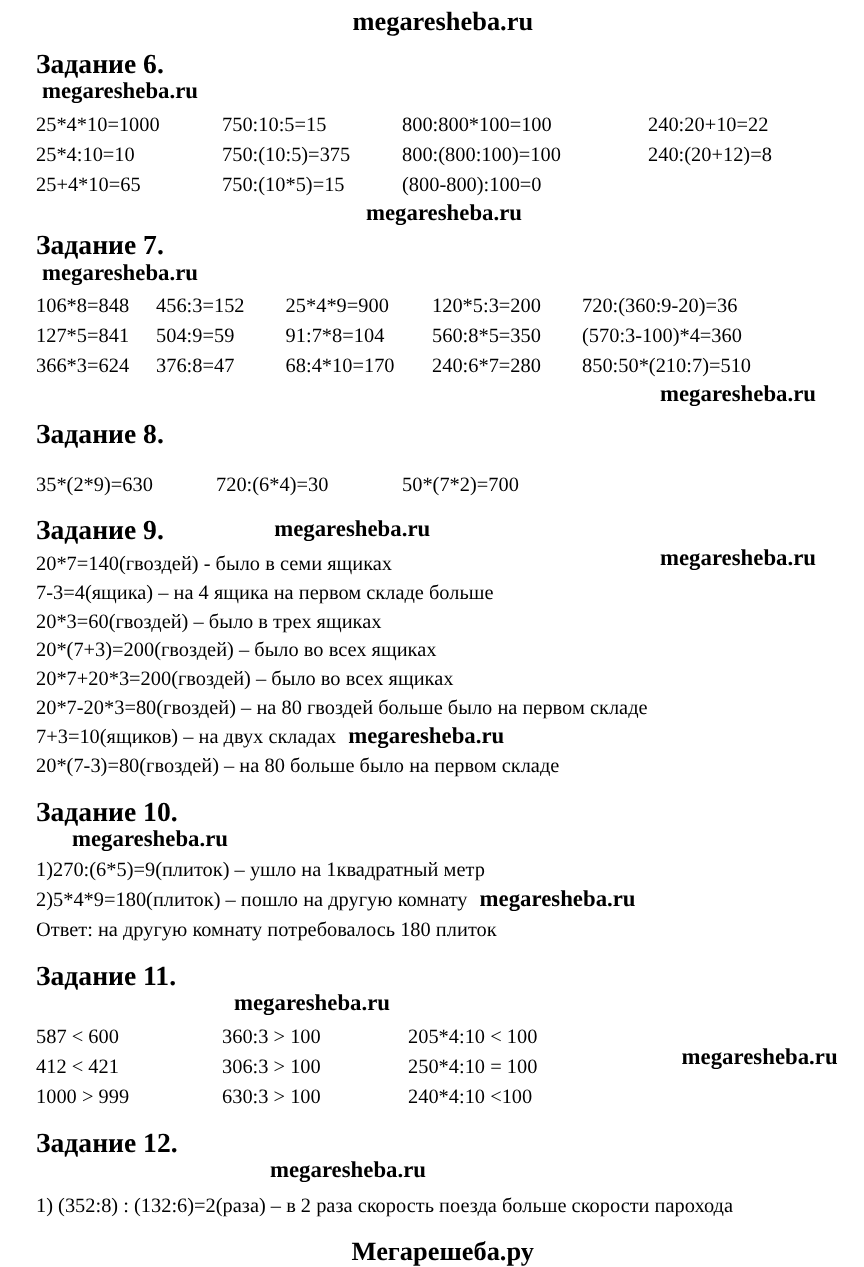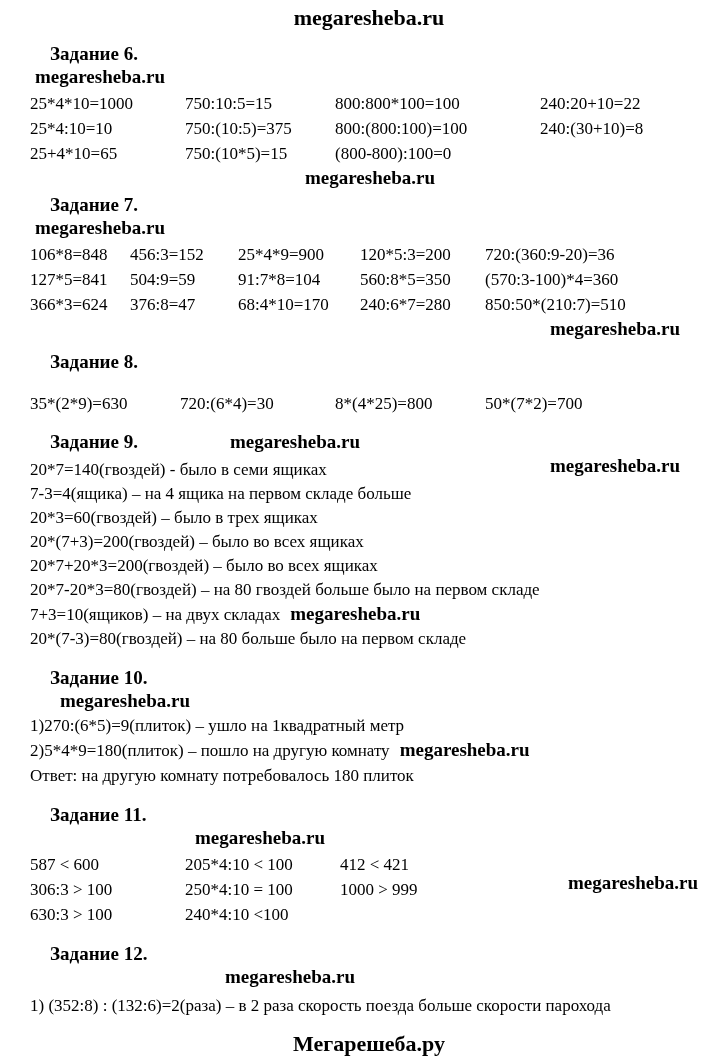--- a/index.html
+++ b/index.html
@@ -4,21 +4,21 @@
 <style>
   *{box-sizing:border-box;margin:0;padding:0;}
   html,body{background:#ffffff;}
   body{width:720px;height:1056px;overflow:hidden;color:#000;
        font-family:"Liberation Serif", serif;font-size:17px;}
   .page{position:relative;height:100%;padding:4px 12px 0 30px;}
 
   .site-header{text-align:center;font-weight:700;font-size:22px;line-height:27px;}
 
   .task{position:relative;}
-  .task-title{font-weight:700;font-size:19px;line-height:22px;margin-left:20px;}
+  .task-title{font-weight:700;font-size:23px;line-height:22px;}
 
   .watermark{font-weight:700;font-size:19px;line-height:24px;white-space:nowrap;}
   .wm-block{display:block;}
   .wm-left6{padding-left:5px;}
   .wm-center6{padding-left:275px;}
   .wm-left7{padding-left:5px;}
   .wm-right7{text-align:right;padding-right:28px;}
   .wm-left10{padding-left:30px;}
   .wm-left11{padding-left:165px;}
   .wm-left12{padding-left:195px;}
@@ -64,21 +64,21 @@
     <h2 class="task-title">Задание 6.</h2>
     <span class="watermark wm-block wm-left6">megaresheba.ru</span>
     <div class="grid g6">
       <span class="cell">25*4*10=1000</span>
       <span class="cell">750:10:5=15</span>
       <span class="cell">800:800*100=100</span>
       <span class="cell">240:20+10=22</span>
       <span class="cell">25*4:10=10</span>
       <span class="cell">750:(10:5)=375</span>
       <span class="cell">800:(800:100)=100</span>
-      <span class="cell">240:(30+10)=8</span>
+      <span class="cell">240:(20+12)=8</span>
       <span class="cell">25+4*10=65</span>
       <span class="cell">750:(10*5)=15</span>
       <span class="cell">(800-800):100=0</span>
     </div>
     <span class="watermark wm-block wm-center6">megaresheba.ru</span>
   </section>
 
   <section class="task t7">
     <h2 class="task-title">Задание 7.</h2>
     <span class="watermark wm-block wm-left7">megaresheba.ru</span>
@@ -100,21 +100,20 @@
       <span class="cell">850:50*(210:7)=510</span>
     </div>
     <span class="watermark wm-block wm-right7">megaresheba.ru</span>
   </section>
 
   <section class="task t8">
     <h2 class="task-title">Задание 8.</h2>
     <div class="grid g8">
       <span class="cell">35*(2*9)=630</span>
       <span class="cell">720:(6*4)=30</span>
-      <span class="cell">8*(4*25)=800</span>
       <span class="cell">50*(7*2)=700</span>
     </div>
   </section>
 
   <section class="task t9">
     <div class="t9-head">
       <h2 class="task-title">Задание 9.</h2>
       <span class="watermark">megaresheba.ru</span>
     </div>
     <span class="watermark wm-abs">megaresheba.ru</span>
@@ -139,20 +138,21 @@
       <div class="line">Ответ: на другую комнату потребовалось 180 плиток</div>
     </div>
   </section>
 
   <section class="task t11">
     <h2 class="task-title">Задание 11.</h2>
     <span class="watermark wm-block wm-left11">megaresheba.ru</span>
     <span class="watermark wm-abs">megaresheba.ru</span>
     <div class="grid g11">
       <span class="cell">587 &lt; 600</span>
+      <span class="cell">360:3 &gt; 100</span>
       <span class="cell">205*4:10 &lt; 100</span>
       <span class="cell">412 &lt; 421</span>
       <span class="cell">306:3 &gt; 100</span>
       <span class="cell">250*4:10 = 100</span>
       <span class="cell">1000 &gt; 999</span>
       <span class="cell">630:3 &gt; 100</span>
       <span class="cell">240*4:10 &lt;100</span>
     </div>
   </section>
 

